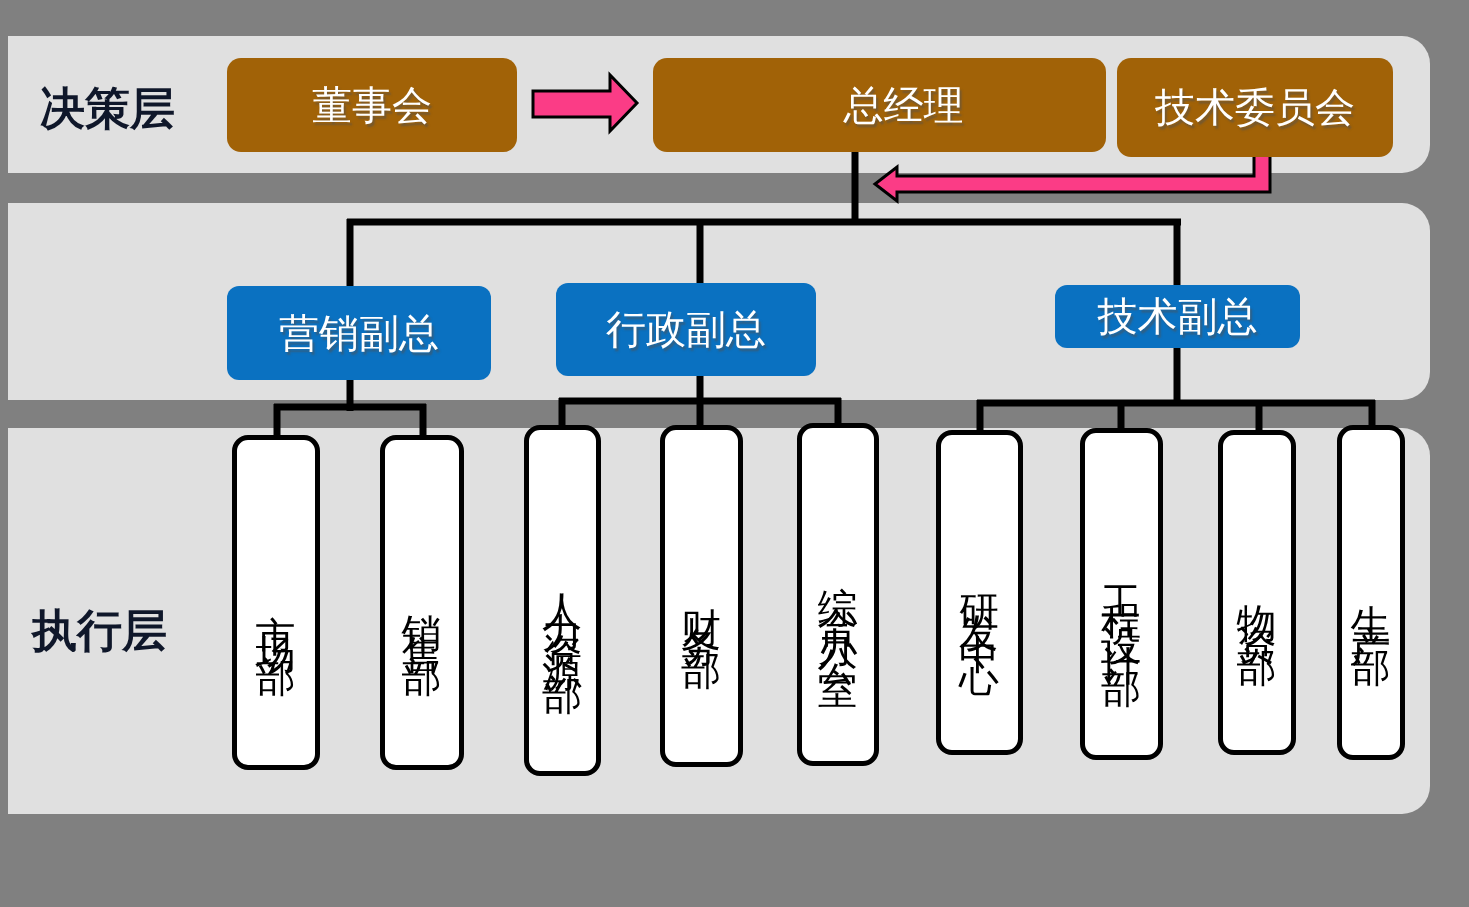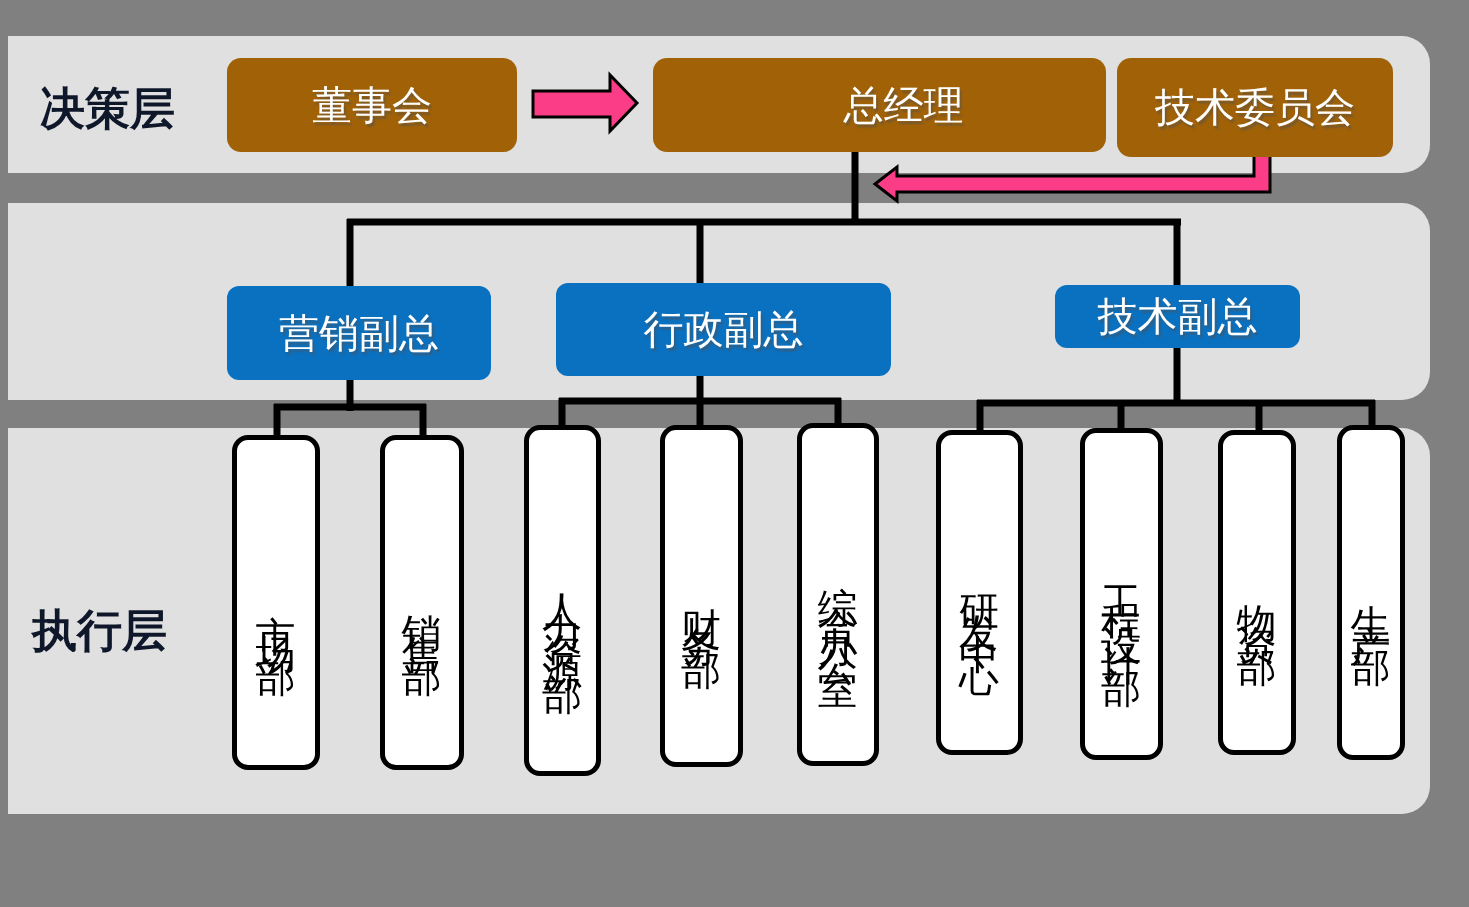--- a/index.html
+++ b/index.html
@@ -22,21 +22,21 @@
   
   .node{position:absolute;z-index:2;display:flex;align-items:center;justify-content:center;
         color:#fff;font-size:40px;white-space:nowrap;
         text-shadow:2px 3px 2px rgba(80,80,80,0.55);}
   .gold{background:#a16207;border-radius:14px;}
   .blue{background:#0a71c1;border-radius:12px;}
   #node-board{left:227px;top:58px;width:290px;height:94px;}
   #node-gm{left:653px;top:58px;width:405px;height:94px;padding-left:48px;}
   #node-committee{left:1117px;top:58px;width:276px;height:99px;}
   #node-marketing-vp{left:218px;top:286px;width:264px;height:94px;margin-left:9px;}
-  #node-admin-vp{left:556px;top:283px;width:335px;height:93px;text-align:right;}
+  #node-admin-vp{left:556px;top:283px;width:260px;height:93px;text-align:right;}
   #node-tech-vp{left:1055px;top:285px;width:245px;height:63px;}
   
   .dept{position:absolute;z-index:2;background:#fff;border:5px solid #000;border-radius:16px;
         box-sizing:border-box;display:flex;align-items:center;justify-content:center;
         color:#000;font-size:40px;}
   .dept span{writing-mode:vertical-rl;text-orientation:upright;letter-spacing:0.5em;
              margin-bottom:-0.5em;line-height:1.1;}
   #dept-market{left:232px;top:435px;width:88px;height:335px;}
   #dept-sales{left:380px;top:435px;width:84px;height:335px;}
   #dept-hr{left:524px;top:425px;width:77px;height:351px;}

